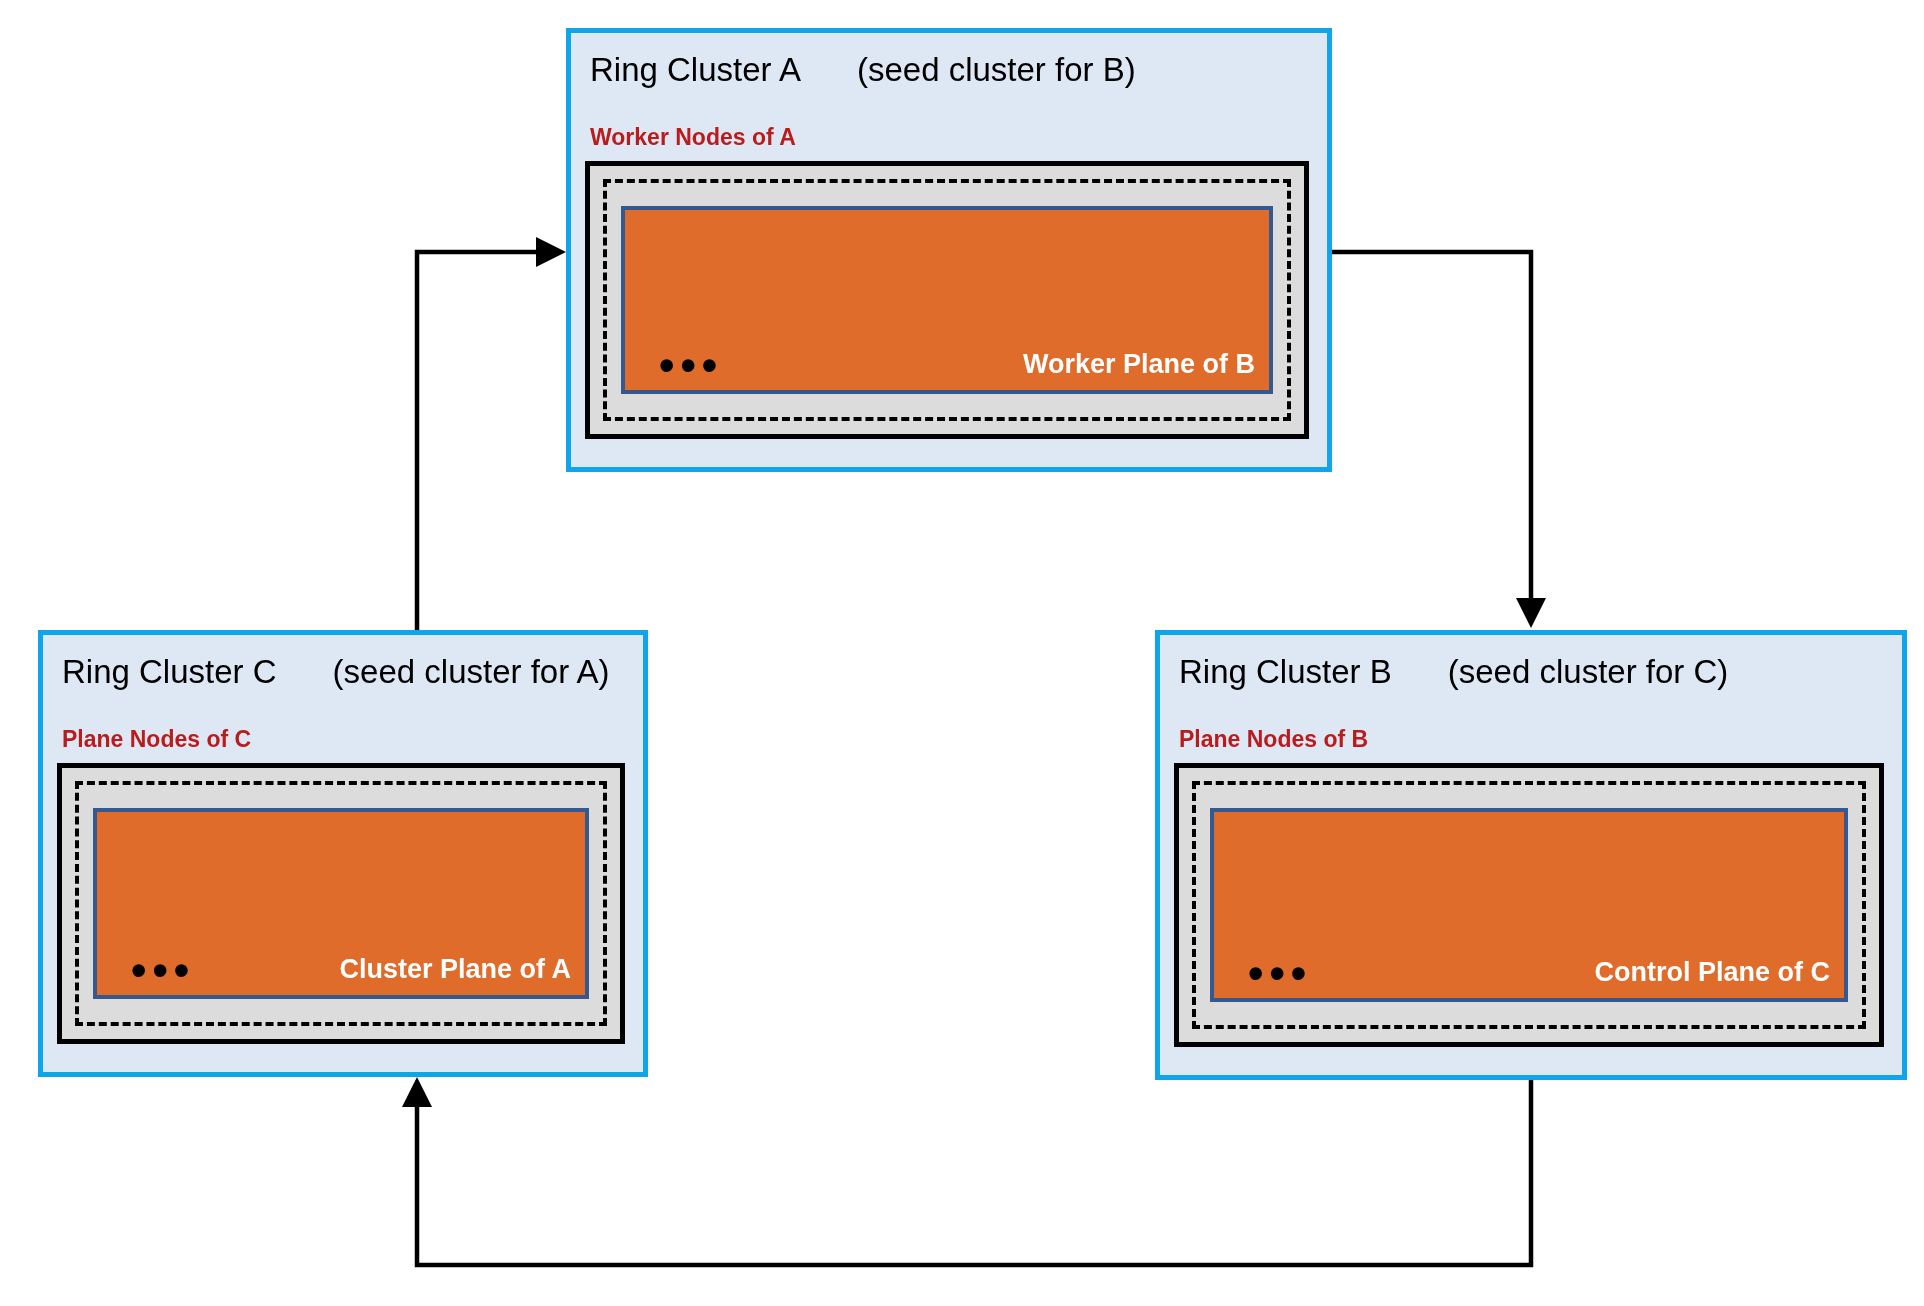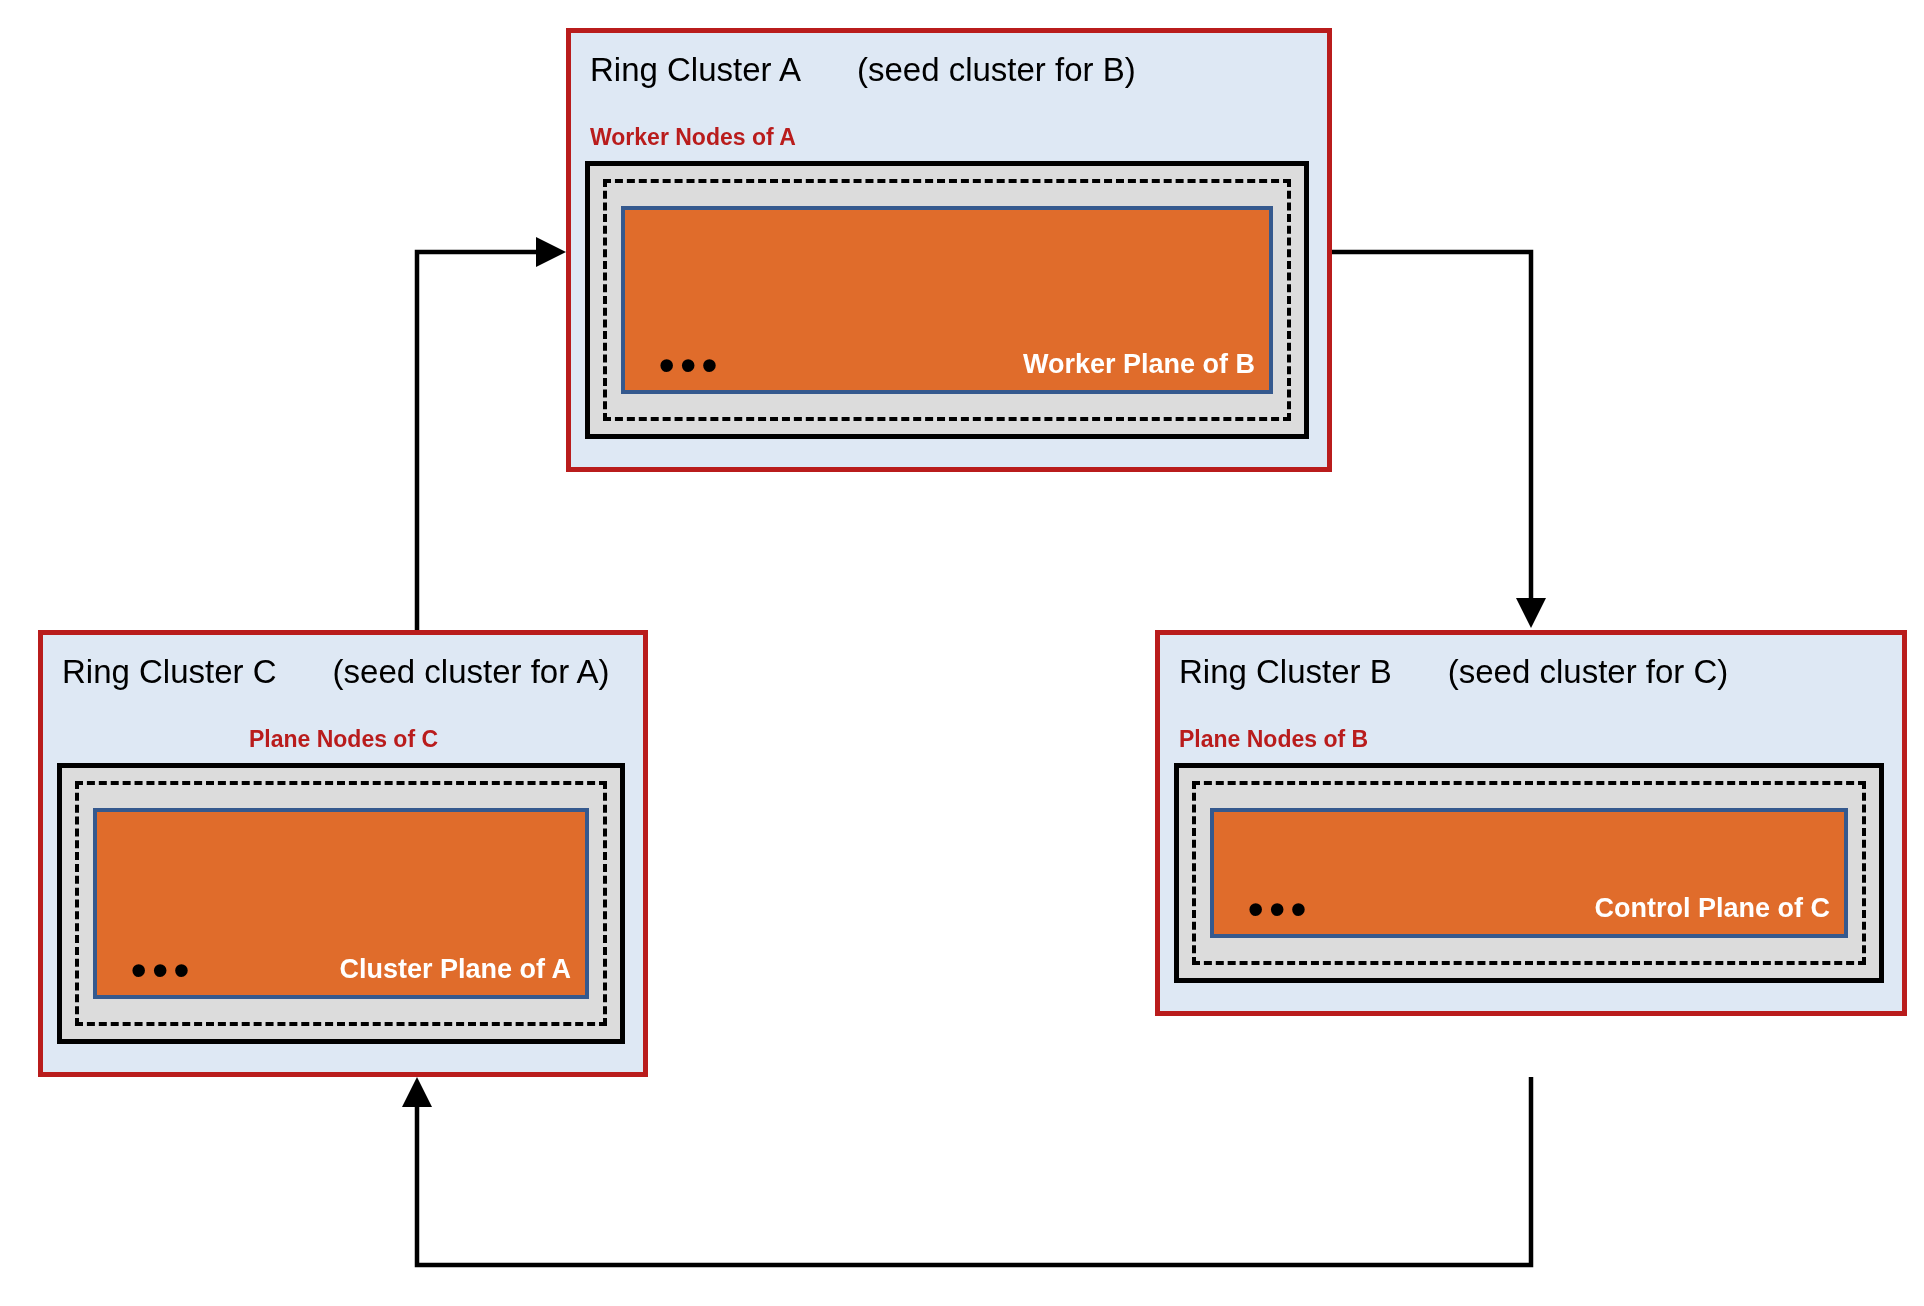--- a/index.html
+++ b/index.html
@@ -14,21 +14,21 @@
   .arrows {
     position: absolute;
     left: 0; top: 0;
     width: 1924px; height: 1306px;
     pointer-events: none;
   }
   .cluster {
     position: absolute;
     box-sizing: border-box;
     background: #dee8f4;
-    border: 5px solid #b91c1c;
+    border: 5px solid #0ea5e9;
     display: flex;
     flex-direction: column;
     padding: 12px 18px 28px 14px;
   }
   .title-row {
     display: flex;
     gap: 56px;
     font-size: 33px;
     line-height: 1.3;
     color: #000000;
@@ -115,37 +115,37 @@
     <div class="node-box">
       <div class="dashed-box">
         <div class="control-plane">
           <span class="dots">•••</span>
           <span class="cp-label">Worker Plane of B</span>
         </div>
       </div>
     </div>
   </section>
 
-  <section class="cluster" style="left:38px; top:630px; width:610px; height:447px;text-align:center;">
+  <section class="cluster" style="left:38px; top:630px; width:610px; height:447px;">
     <div class="title-row">
       <span>Ring Cluster C</span>
       <span>(seed cluster for A)</span>
     </div>
     <div class="worker-label">Plane Nodes of C</div>
     <div class="node-box">
       <div class="dashed-box">
         <div class="control-plane">
           <span class="dots">•••</span>
           <span class="cp-label">Cluster Plane of A</span>
         </div>
       </div>
     </div>
   </section>
 
-  <section class="cluster" style="left:1155px; top:630px; width:752px; height:386px;">
+  <section class="cluster" style="left:1155px; top:630px; width:752px; height:450px;">
     <div class="title-row">
       <span>Ring Cluster B</span>
       <span>(seed cluster for C)</span>
     </div>
     <div class="worker-label">Plane Nodes of B</div>
     <div class="node-box">
       <div class="dashed-box">
         <div class="control-plane">
           <span class="dots">•••</span>
           <span class="cp-label">Control Plane of C</span>

